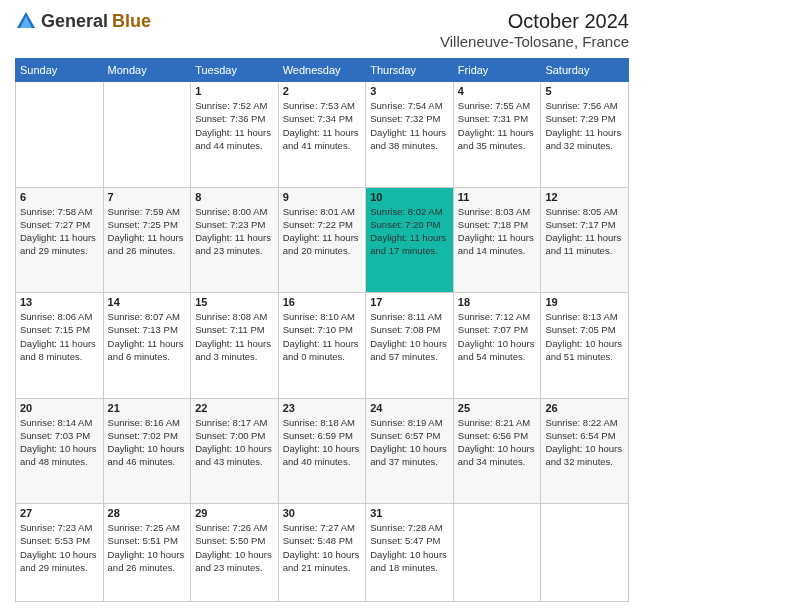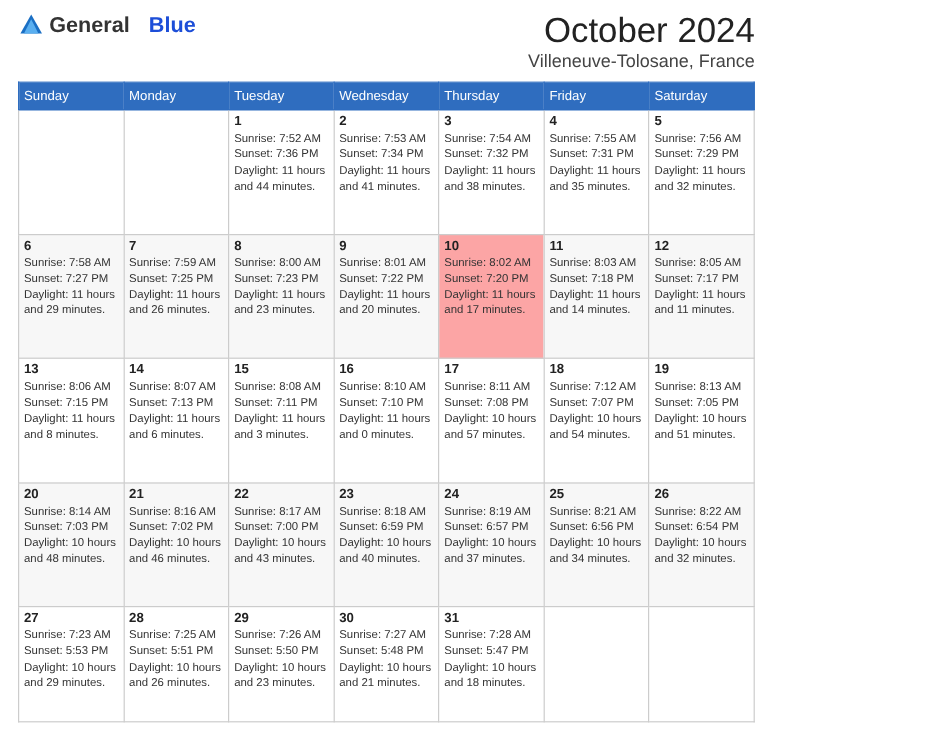--- a/index.html
+++ b/index.html
@@ -34,21 +34,21 @@
       gap: 4px;
     }
     .logo-icon {
       width: 22px;
       height: 22px;
     }
     .title-area {
       text-align: right;
     }
     .month-title {
-      font-size: 29px;
+      font-size: 20px;
       font-weight: normal;
       color: #222;
     }
     .location-title {
       font-size: 15px;
       color: #444;
     }
     .calendar {
       flex: 1;
       border-collapse: collapse;
@@ -99,21 +99,21 @@
 
 <div class="page">
   <div class="header">
     <div class="logo-area">
       <div class="logo">
         <svg class="logo-icon" viewBox="0 0 22 22">
           <polygon points="11,2 20,18 2,18" fill="#1a6fc4"></polygon>
           <polygon points="11,6 17,18 5,18" fill="#5aaff0"></polygon>
         </svg>
         <span style="font-size:18px;font-weight:bold;color:#333;">General</span>
-          <span style="font-size:18px;font-weight:bold;color:#1d4ed8;margin-left:12px;">Blue</span>
+          <span style="font-size:18px;font-weight:bold;color:#a16207;">Blue</span>
       </div>
     </div>
     <div class="title-area">
       <div class="month-title">October 2024</div>
       <div class="location-title">Villeneuve-Tolosane, France</div>
     </div>
   </div>
 
   <table class="calendar">
     <thead>
@@ -180,21 +180,21 @@
             <div class="day-info" style="white-space: pre-line;">Sunrise: 8:00 AM
 Sunset: 7:23 PM
 Daylight: 11 hours and 23 minutes.</div>
           </td>
           <td style="background: rgb(247, 247, 247);">
             <span class="day-number">9</span>
             <div class="day-info" style="white-space: pre-line;">Sunrise: 8:01 AM
 Sunset: 7:22 PM
 Daylight: 11 hours and 20 minutes.</div>
           </td>
-          <td style="background: #fca5a5;">
+          <td style="background: #14b8a6;">
             <span class="day-number">10</span>
             <div class="day-info" style="white-space: pre-line;">Sunrise: 8:02 AM
 Sunset: 7:20 PM
 Daylight: 11 hours and 17 minutes.</div>
           </td>
           <td style="background: rgb(247, 247, 247);">
             <span class="day-number">11</span>
             <div class="day-info" style="white-space: pre-line;">Sunrise: 8:03 AM
 Sunset: 7:18 PM
 Daylight: 11 hours and 14 minutes.</div>

